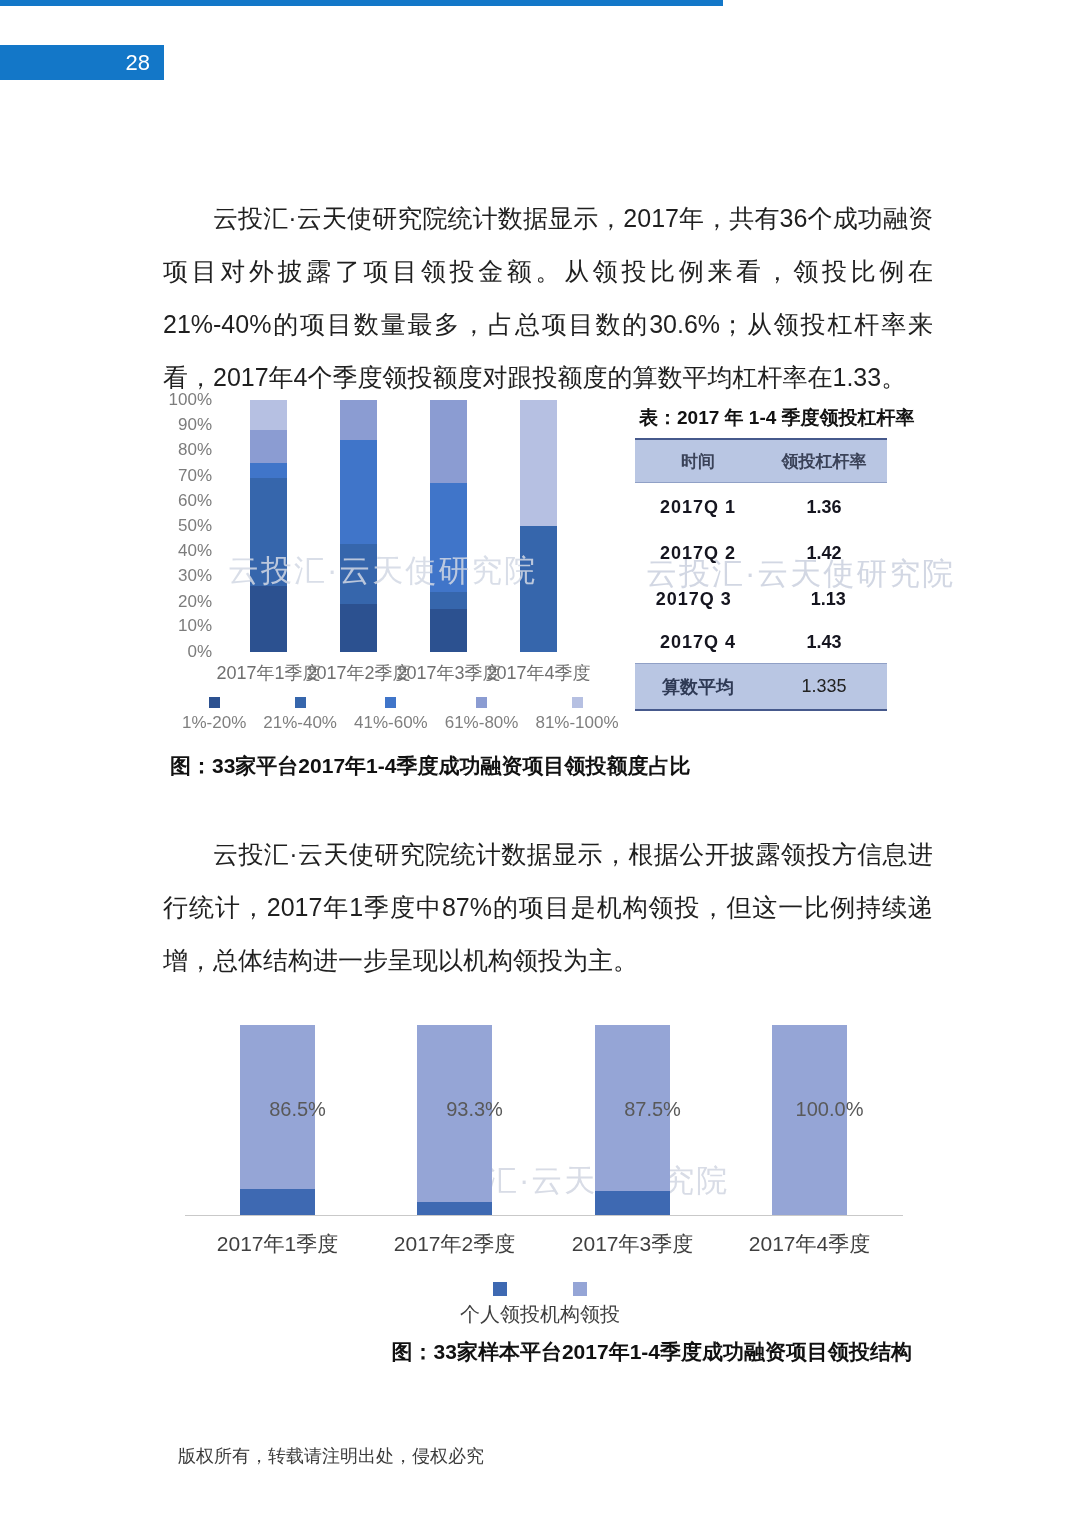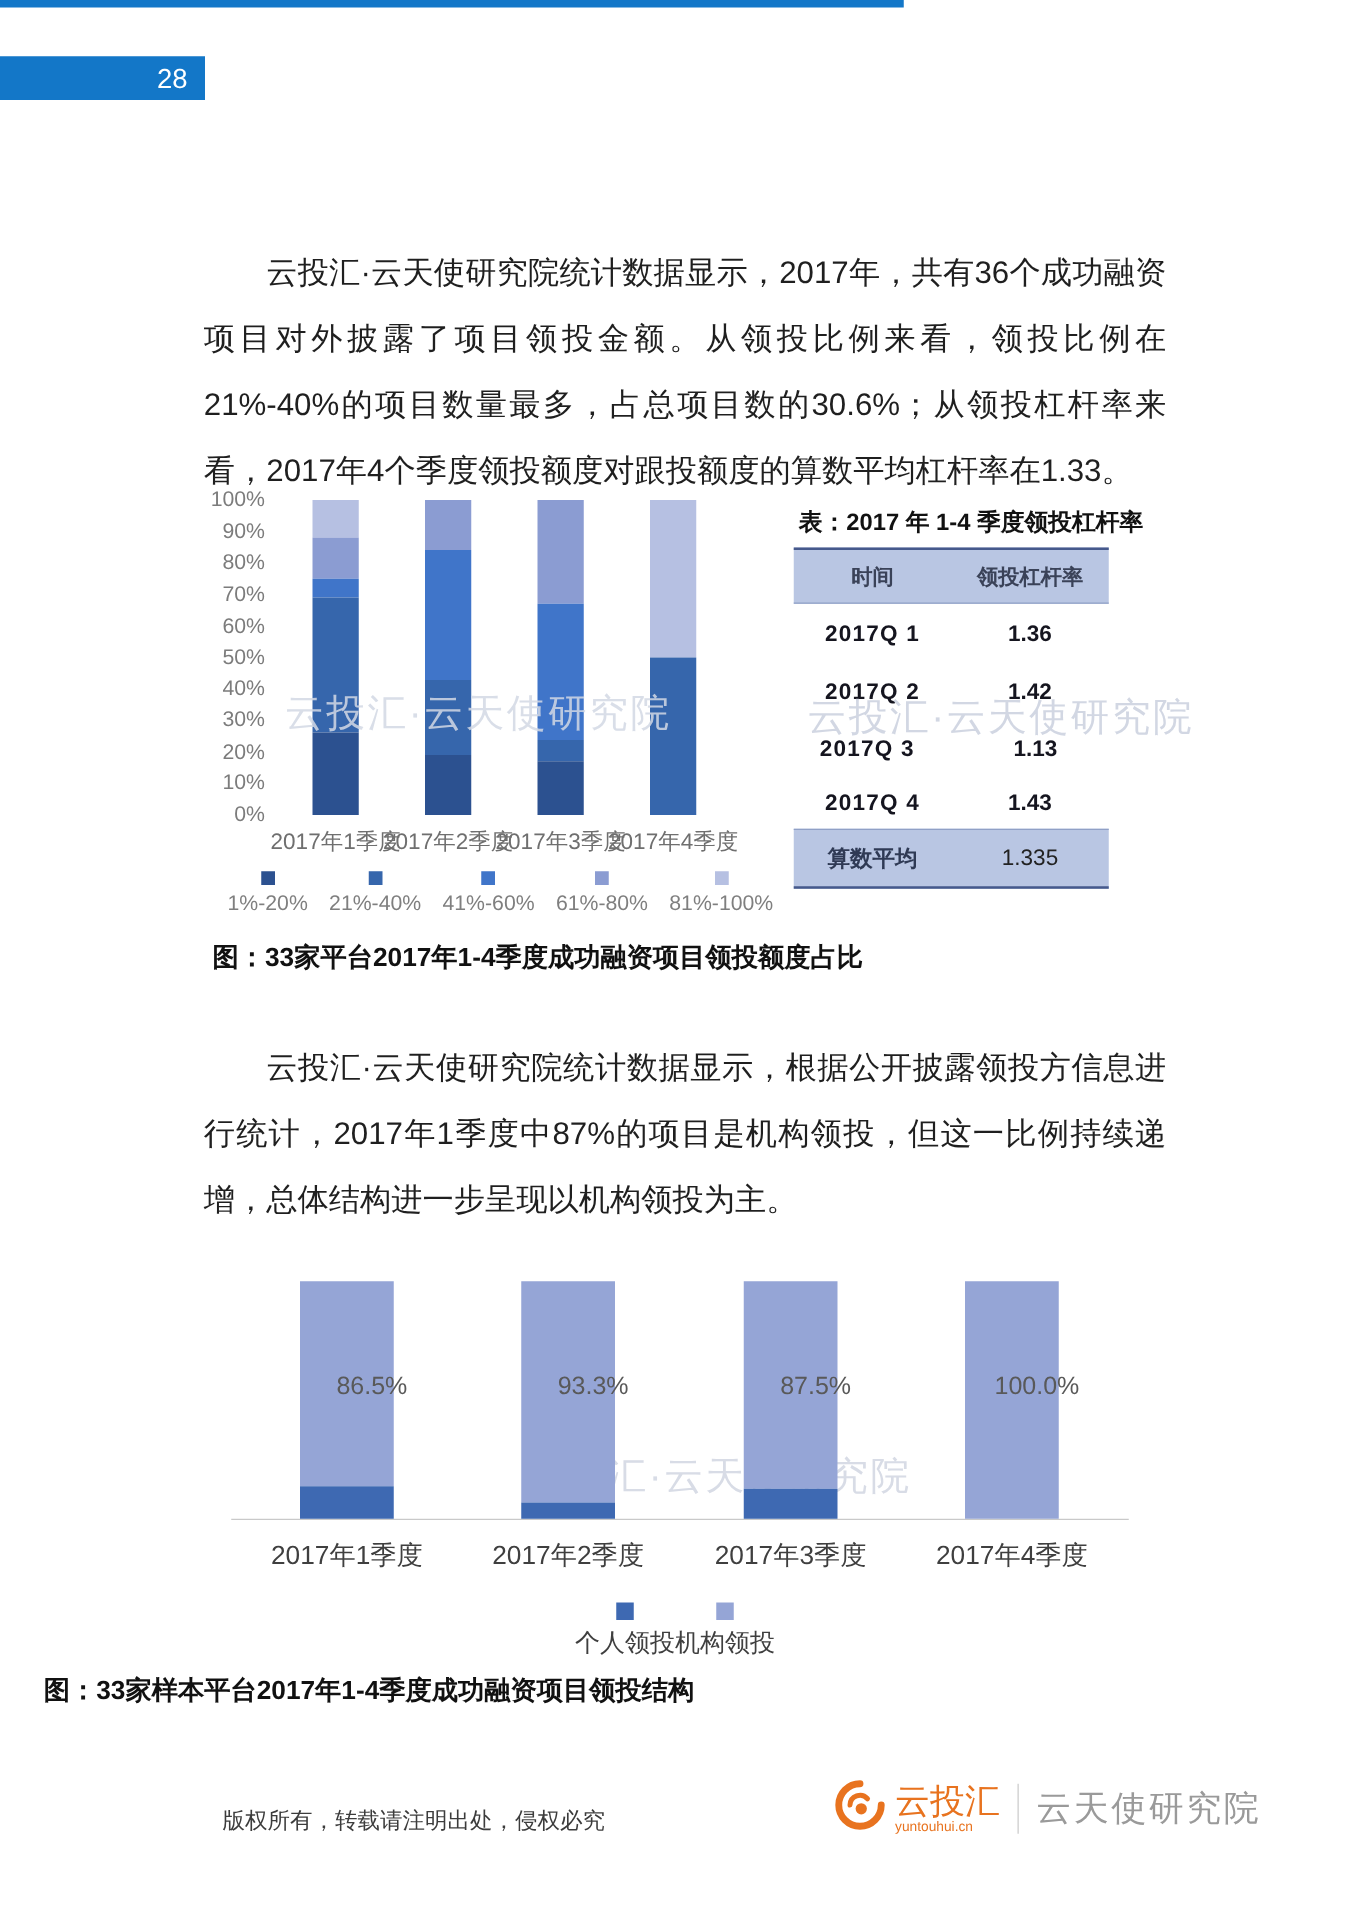--- a/index.html
+++ b/index.html
@@ -45,21 +45,21 @@
   .hcell { font-size:17px; font-weight:bold; color:#3a4258; }
   .trow { position:absolute; left:0; width:252px; display:flex; }
   .trow .cell { font-size:18px; color:#15151f; }
   .q-label { font-weight:bold; letter-spacing:1px; }
   .q-value { font-weight:bold; }
   .f-label { font-weight:bold; color:#2f3a55; font-size:18px; }
   .f-value { font-size:18px; color:#222; }
 
   .caption { position:absolute; font-size:21px; font-weight:bold; color:#111111; white-space:nowrap; }
   .cap1 { left:170px; top:752px; }
-  .cap2 { left:0; top:1338px; width:912px; text-align:left;margin-left:35px; }
+  .cap2 { left:0; top:1338px; width:912px; text-align:right; }
 
   
   .chart2 { position:absolute; left:0; top:1020px; width:1080px; height:300px; }
   .c2bar { position:absolute; top:5px; width:75px; height:190px; display:flex; flex-direction:column; z-index:1; }
   .c2label { position:absolute; width:75px; top:78px; text-align:center; font-size:20px; color:#595959; z-index:2;margin-left:20px; }
   .c2baseline { position:absolute; left:185px; top:195px; width:718px; height:1px; background:#c9c9c9; }
   .c2xlabel { position:absolute; top:210px; width:170px; text-align:center; font-size:21px; color:#3f3f3f; }
   .c2legend { position:absolute; left:0; top:262px; width:1080px; display:flex; justify-content:center; }
   .c2legend .lgitem { font-size:20px; color:#3f3f3f; }
   .c2legend .lgsq { width:14px; height:14px; }
@@ -223,29 +223,14 @@
           <div class="lgsq" style="background: rgb(149, 165, 214);"></div>
           <div>机构领投</div>
         </div>
       </div>
     </div>
 
   <div class="caption cap2">图：33家样本平台2017年1-4季度成功融资项目领投结构</div>
 
   <div class="footer-left">版权所有，转载请注明出处，侵权必究</div>
 
-  <div class="footer-logo">
-    <span>
-      <svg width="44" height="44" viewBox="0 0 44 44">
-        <path d="M22 5 a17 17 0 1 0 17 17" stroke="#e8731f" stroke-width="5.5" fill="none" stroke-linecap="round"></path>
-        <path d="M14 22 a8 8 0 0 1 14 -5" stroke="#e8731f" stroke-width="4" fill="none" stroke-linecap="round"></path>
-        <circle cx="23" cy="25" r="4.5" fill="#e8731f"></circle>
-      </svg>
-    </span>
-    <span class="logo-col">
-      <span class="brand-cn">云投汇</span>
-      <span class="brand-domain">yuntouhui.cn</span>
-    </span>
-    <span class="logo-divider"></span>
-    <span class="brand-gray">云天使研究院</span>
-  </div>
 
 </div>
 
 </body></html>

